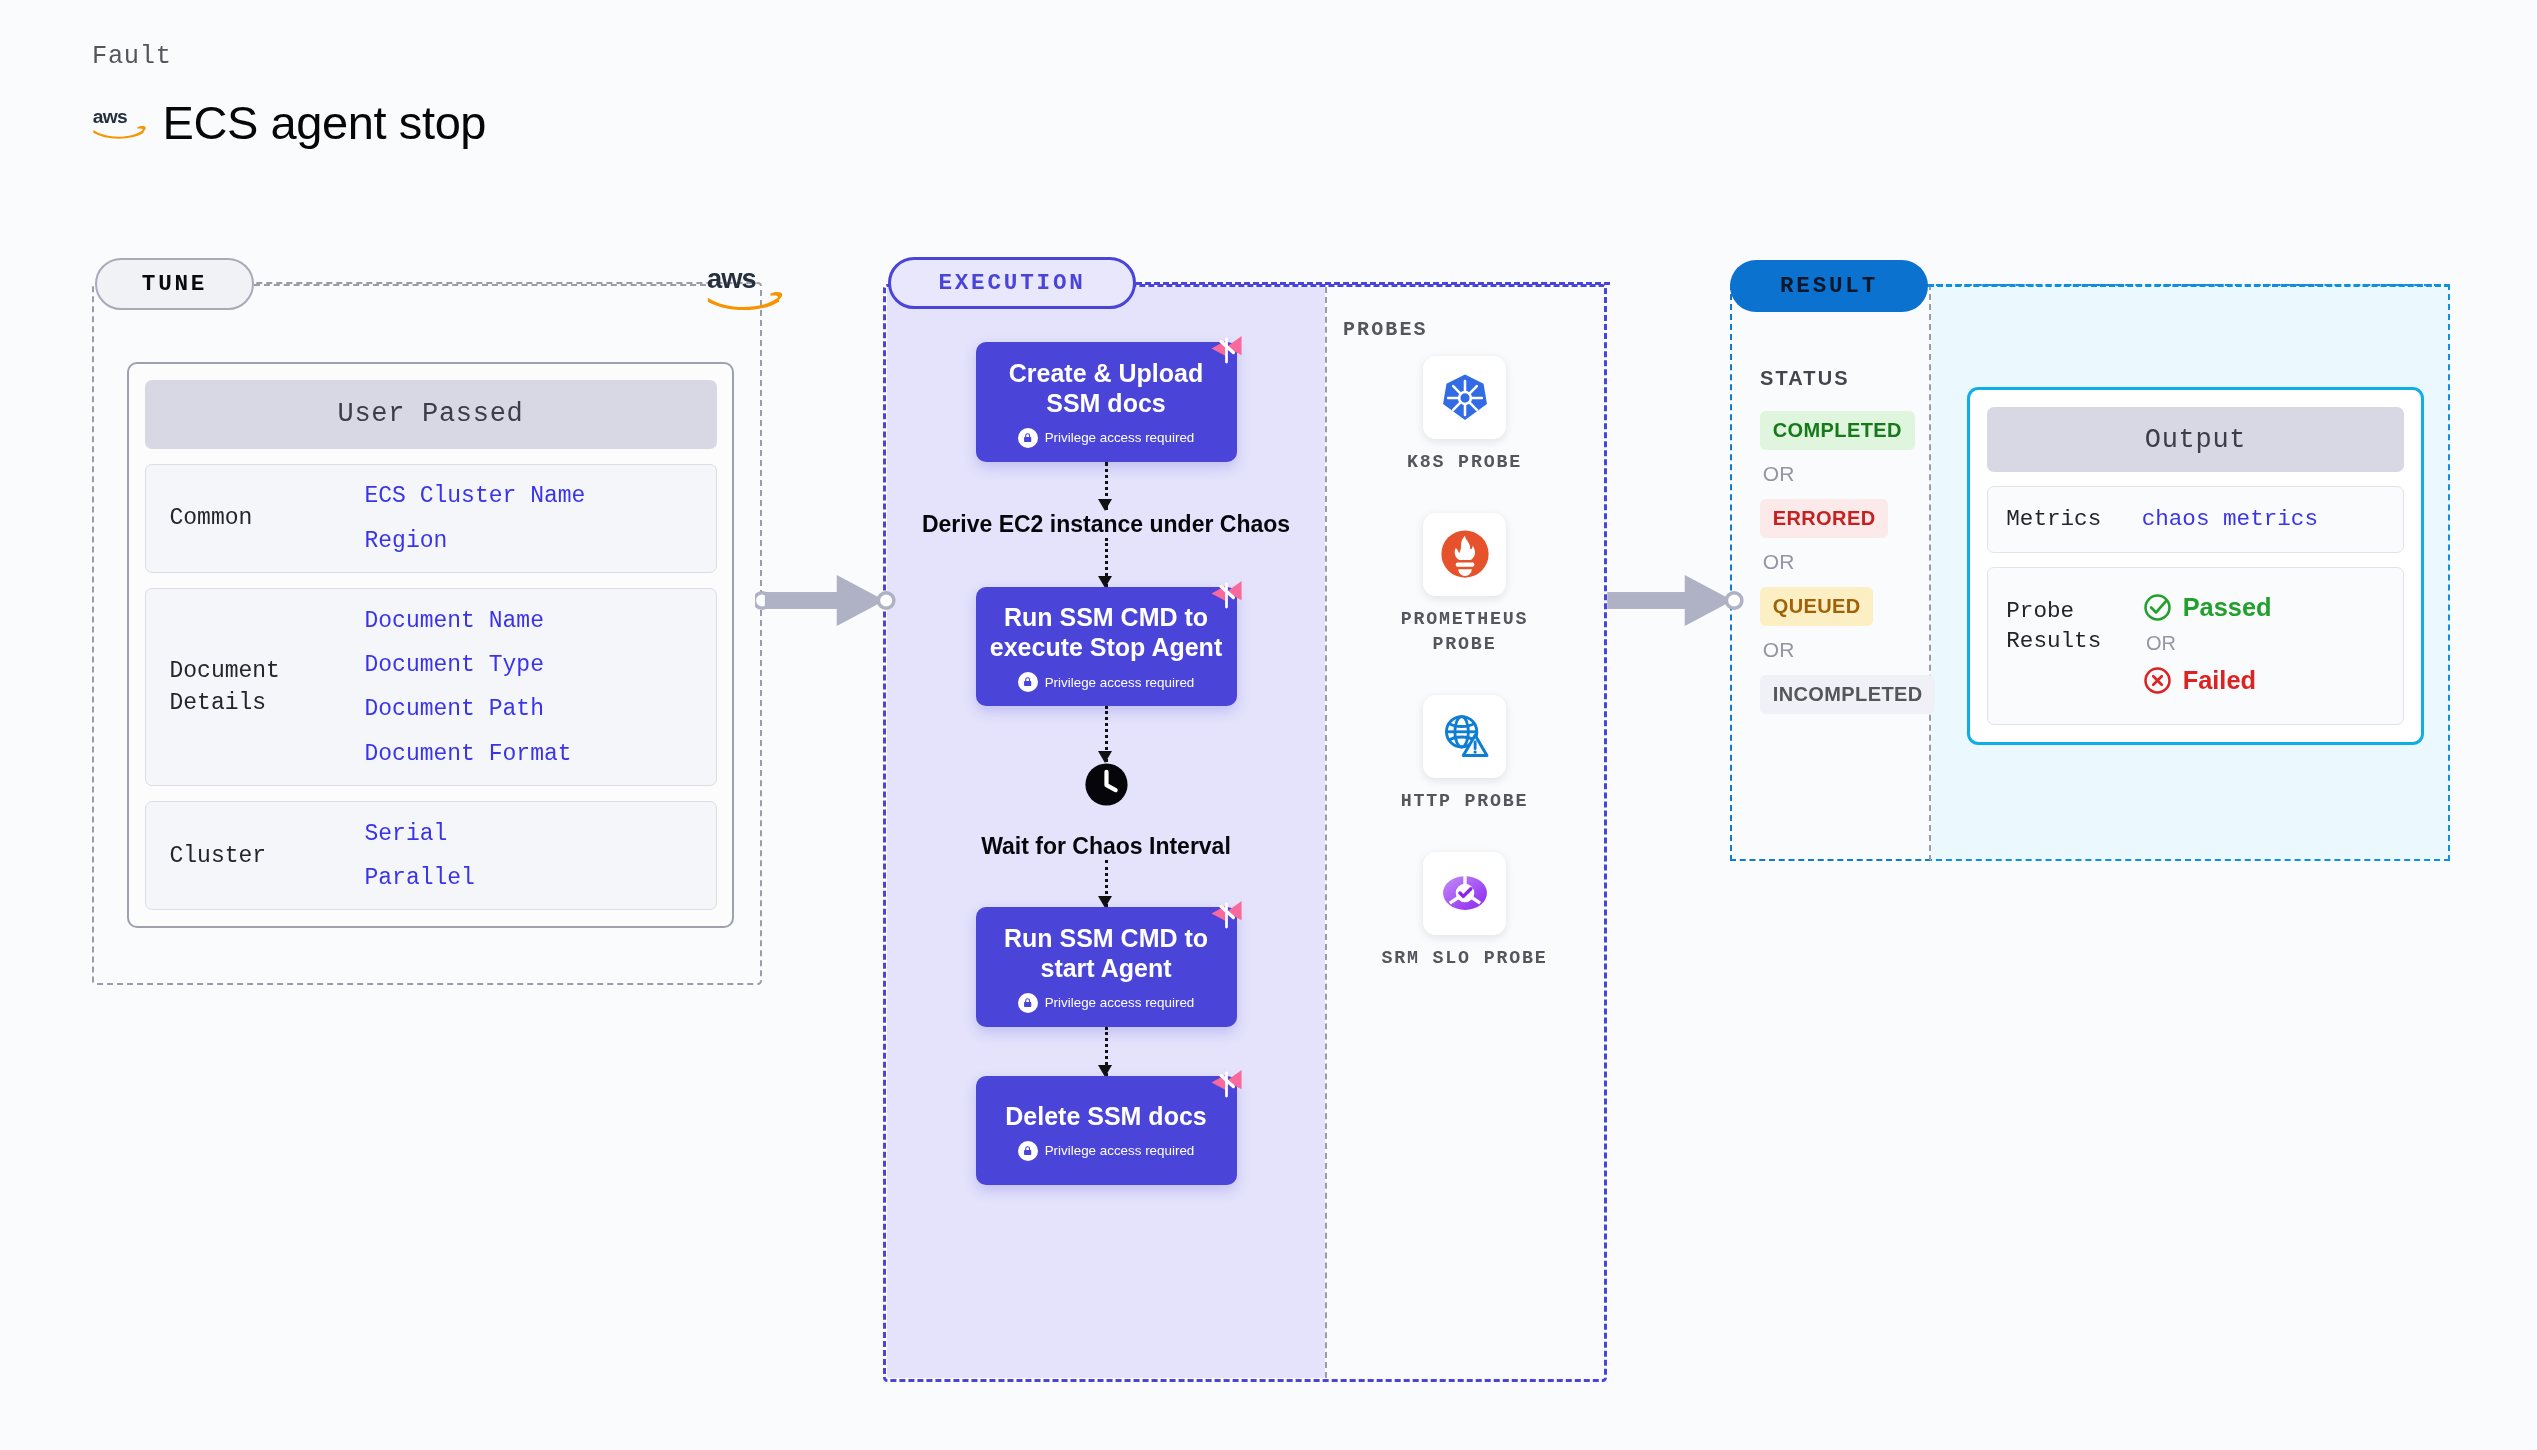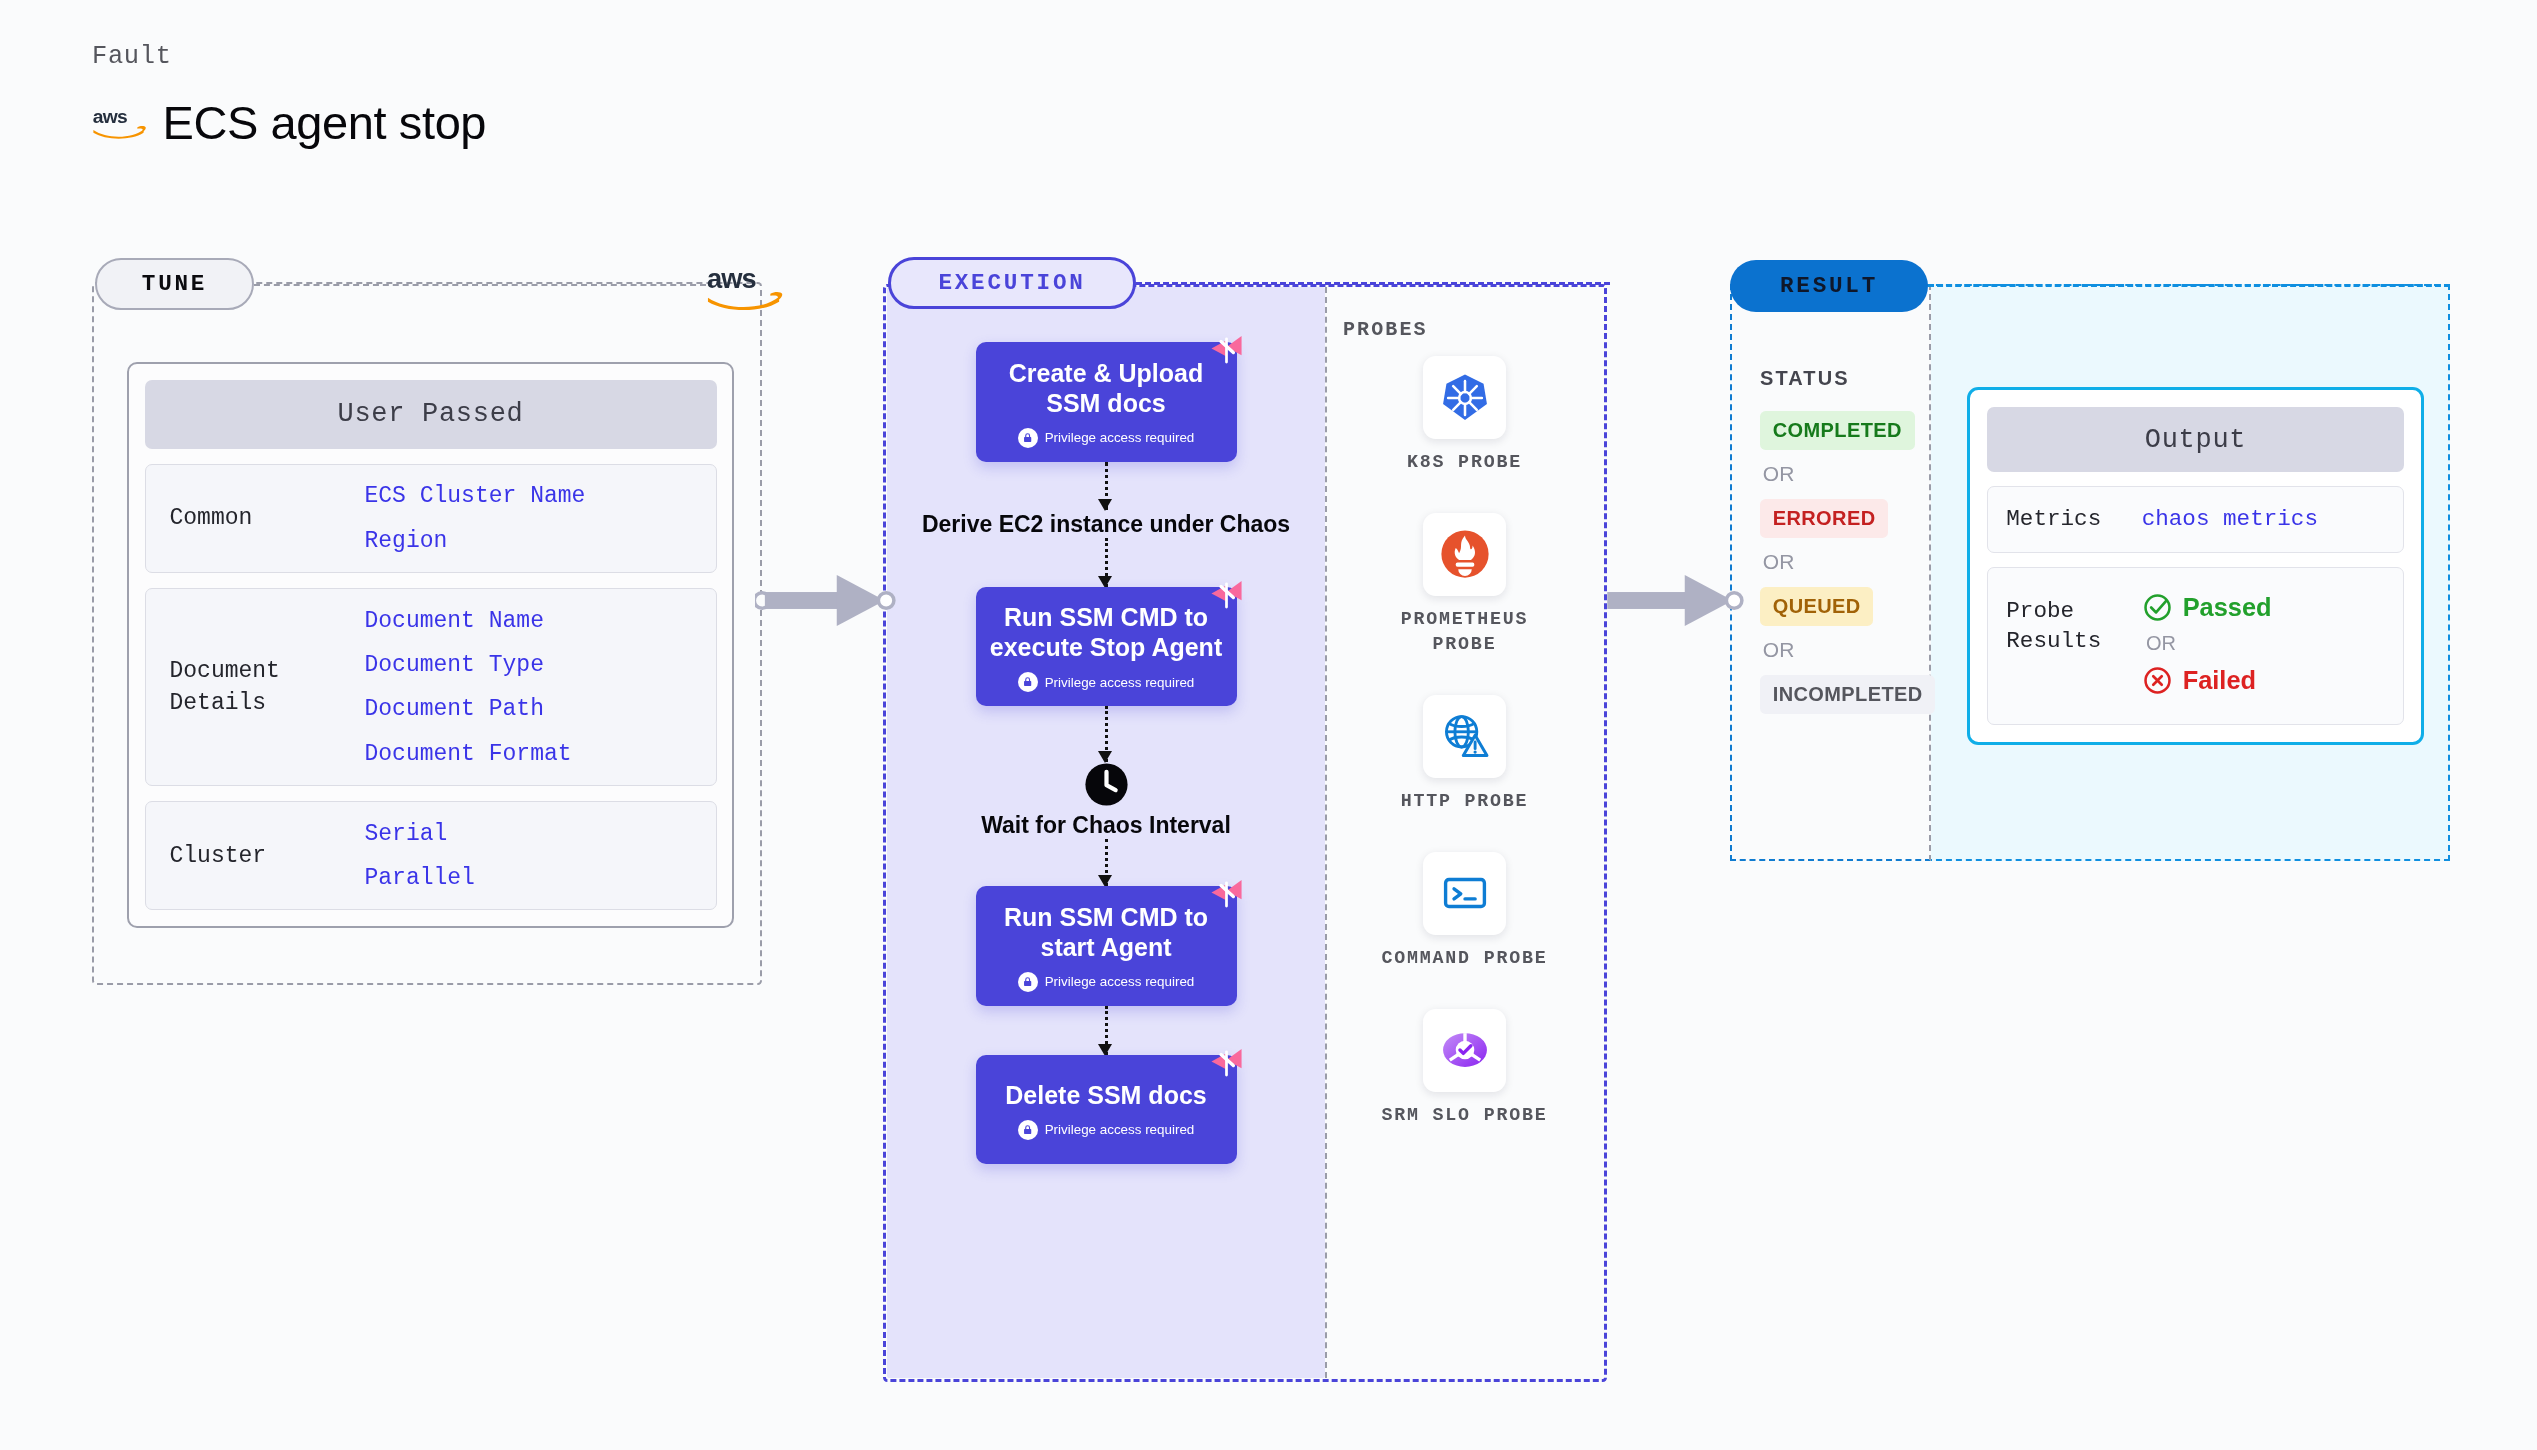--- a/index.html
+++ b/index.html
@@ -340,21 +340,21 @@
   </div>
 
   <div class="dot-connector" style="height:56px"></div>
 
   <div class="clock-wrap">
     <svg width="45" height="45" viewBox="0 0 64 64">
       <circle cx="32" cy="32" r="30" fill="#06060A"></circle>
       <path d="M32 14 L32 33 L45 40" stroke="#FFFFFF" stroke-width="6" stroke-linecap="round" stroke-linejoin="round" fill="none"></path>
     </svg>
   </div>
-  <div class="plain-step" style="margin-top:4px">Wait for Chaos Interval</div>
+  <div class="plain-step" style="margin-top:25px">Wait for Chaos Interval</div>
 
   <div class="dot-connector" style="height:47px"></div>
 
   <div class="step-card">
     <svg class="corner-ribbon" viewBox="0 0 60 60">
       <path d="M8 24 L30 12 L30 36 Z" fill="#F9699C"></path>
       <path d="M52 6 L52 34 L30 22 Z" fill="#F9699C"></path>
       <path d="M22 14 L40 30" stroke="#FFFFFF" stroke-width="5" stroke-linecap="round"></path>
       <path d="M30 10 L30 44" stroke="#FFFFFF" stroke-width="4" stroke-linecap="round"></path>
     </svg>
@@ -437,30 +437,20 @@
           <path d="M13 37 C20 32, 36 32, 43 37"></path>
         </g>
         <path d="M44 31 L58 55 L30 55 Z" fill="#FAFBFC" stroke="#0E7DD4" stroke-width="3.6" stroke-linejoin="round"></path>
         <line x1="44" y1="39" x2="44" y2="47" stroke="#0E7DD4" stroke-width="3.4" stroke-linecap="round"></line>
         <circle cx="44" cy="51" r="1.9" fill="#0E7DD4"></circle>
       </svg>
     </div>
     <div class="probe-name">HTTP PROBE</div>
   </div>
 
-  <div class="probe-item">
-    <div class="probe-tile">
-      <svg width="54" height="54" viewBox="0 0 64 64">
-        <rect x="9" y="16" width="46" height="32" rx="4" fill="none" stroke="#0E7DD4" stroke-width="4"></rect>
-        <path d="M19 27 L27 33 L19 39" fill="none" stroke="#0E7DD4" stroke-width="4" stroke-linecap="round" stroke-linejoin="round"></path>
-        <line x1="32" y1="39" x2="44" y2="39" stroke="#0E7DD4" stroke-width="4" stroke-linecap="round"></line>
-      </svg>
-    </div>
-    <div class="probe-name">COMMAND PROBE</div>
-  </div>
 
   <div class="probe-item">
     <div class="probe-tile">
       <svg width="54" height="54" viewBox="0 0 64 64">
         <defs>
           <linearGradient id="srmg" x1="0" y1="0" x2="1" y2="1">
             <stop offset="0%" stop-color="#C38CF7"></stop>
               <stop offset="100%" stop-color="#8B24F0"></stop>
           </linearGradient>
         </defs>

